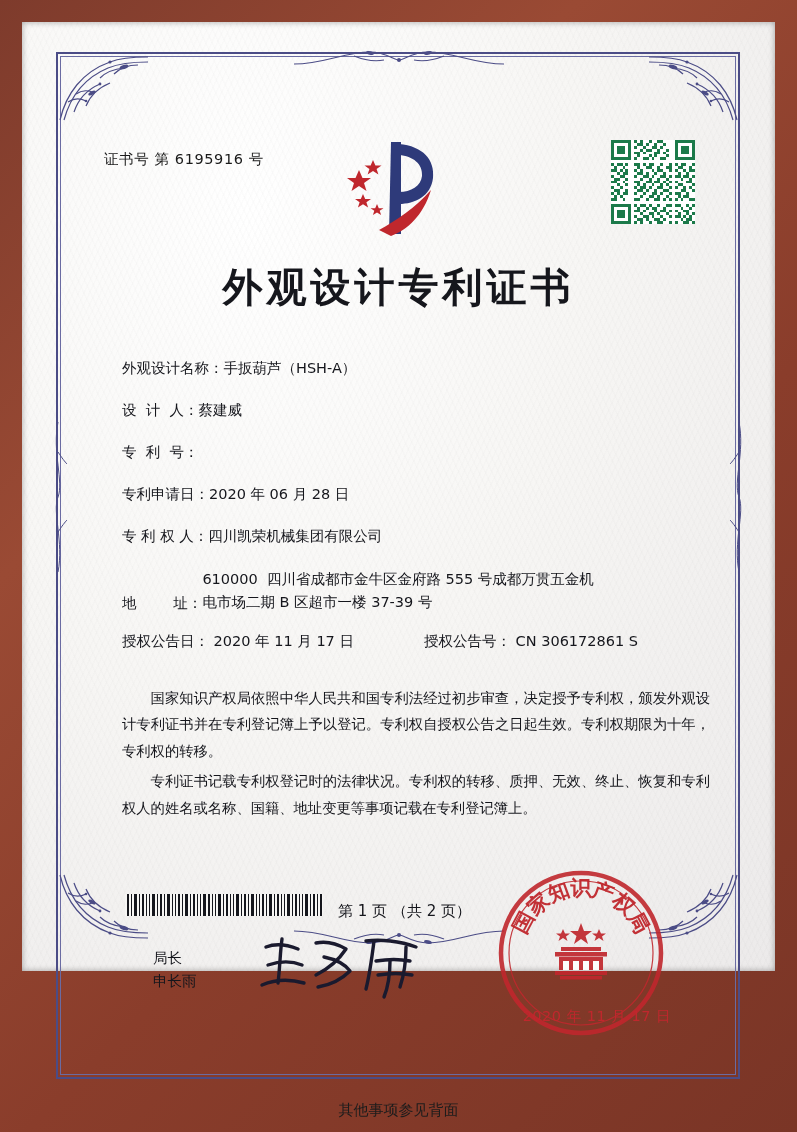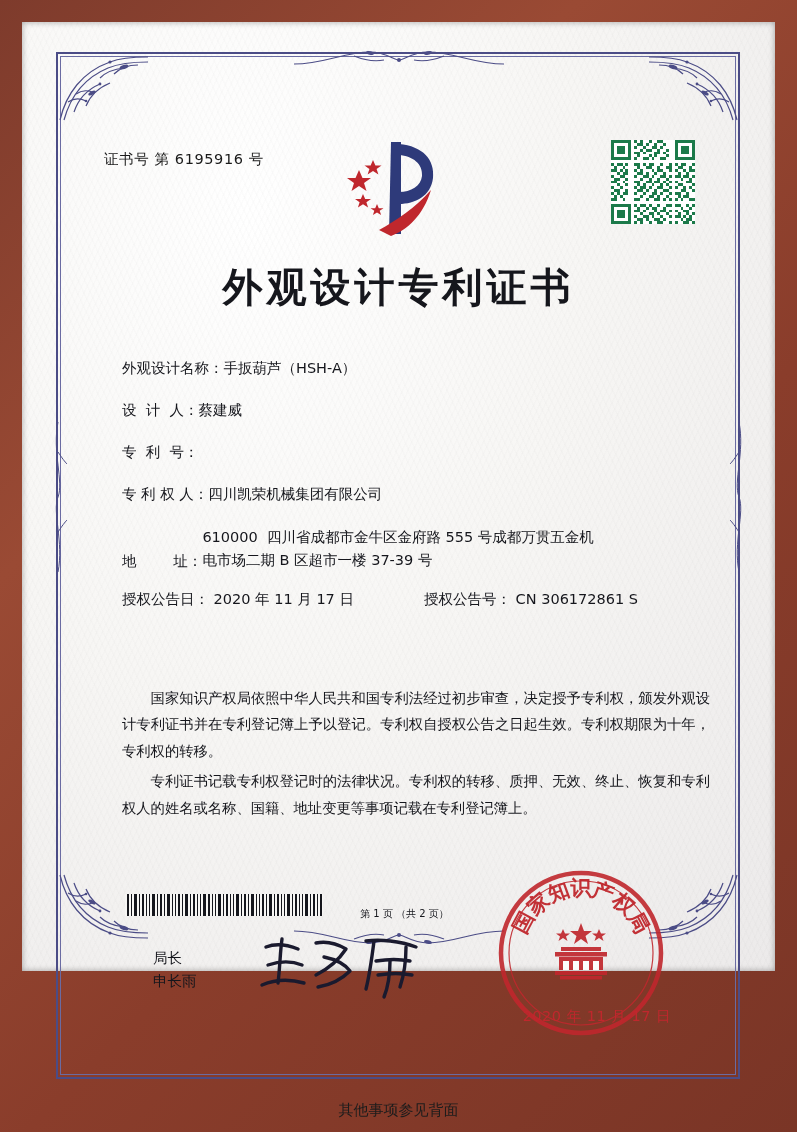--- a/index.html
+++ b/index.html
@@ -242,21 +242,21 @@
     font-family: "DejaVu Sans", sans-serif;
     letter-spacing: 0.5px;
   }
 
   .page-no {
     position: absolute;
     left: 12px;
     right: 0;
     bottom: 50px;
     text-align: center;
-    font-size: 10px;
+    font-size: 15px;
     color: #15161c;
     font-family: "DejaVu Sans", sans-serif;
   }
   .footnote {
     position: absolute;
     left: 0;
     right: 0;
     bottom: 12px;
     text-align: center;
     font-size: 15px;
@@ -653,20 +653,24 @@
         <span class="fvalue">手扳葫芦（HSH-A）</span>
       </div>
       <div class="frow">
         <span class="flabel">设  计  人：</span>
         <span class="fvalue">蔡建威</span>
       </div>
       <div class="frow">
         <span class="flabel">专  利  号：</span>
       </div>
       <div class="frow">
+        <span class="flabel">专利申请日：</span>
+        <span class="fvalue">2020 年 06 月 28 日</span>
+      </div>
+      <div class="frow">
         <span class="flabel">专 利 权 人：</span>
         <span class="fvalue">四川凯荣机械集团有限公司</span>
       </div>
       <div class="frow addr">
         <span class="flabel">地        址：</span>
         <span class="fvalue addr-val">610000  四川省成都市金牛区金府路 555 号成都万贯五金机
 电市场二期 B 区超市一楼 37-39 号</span>
       </div>
       <div class="row-two">
         <div class="cell-a">

